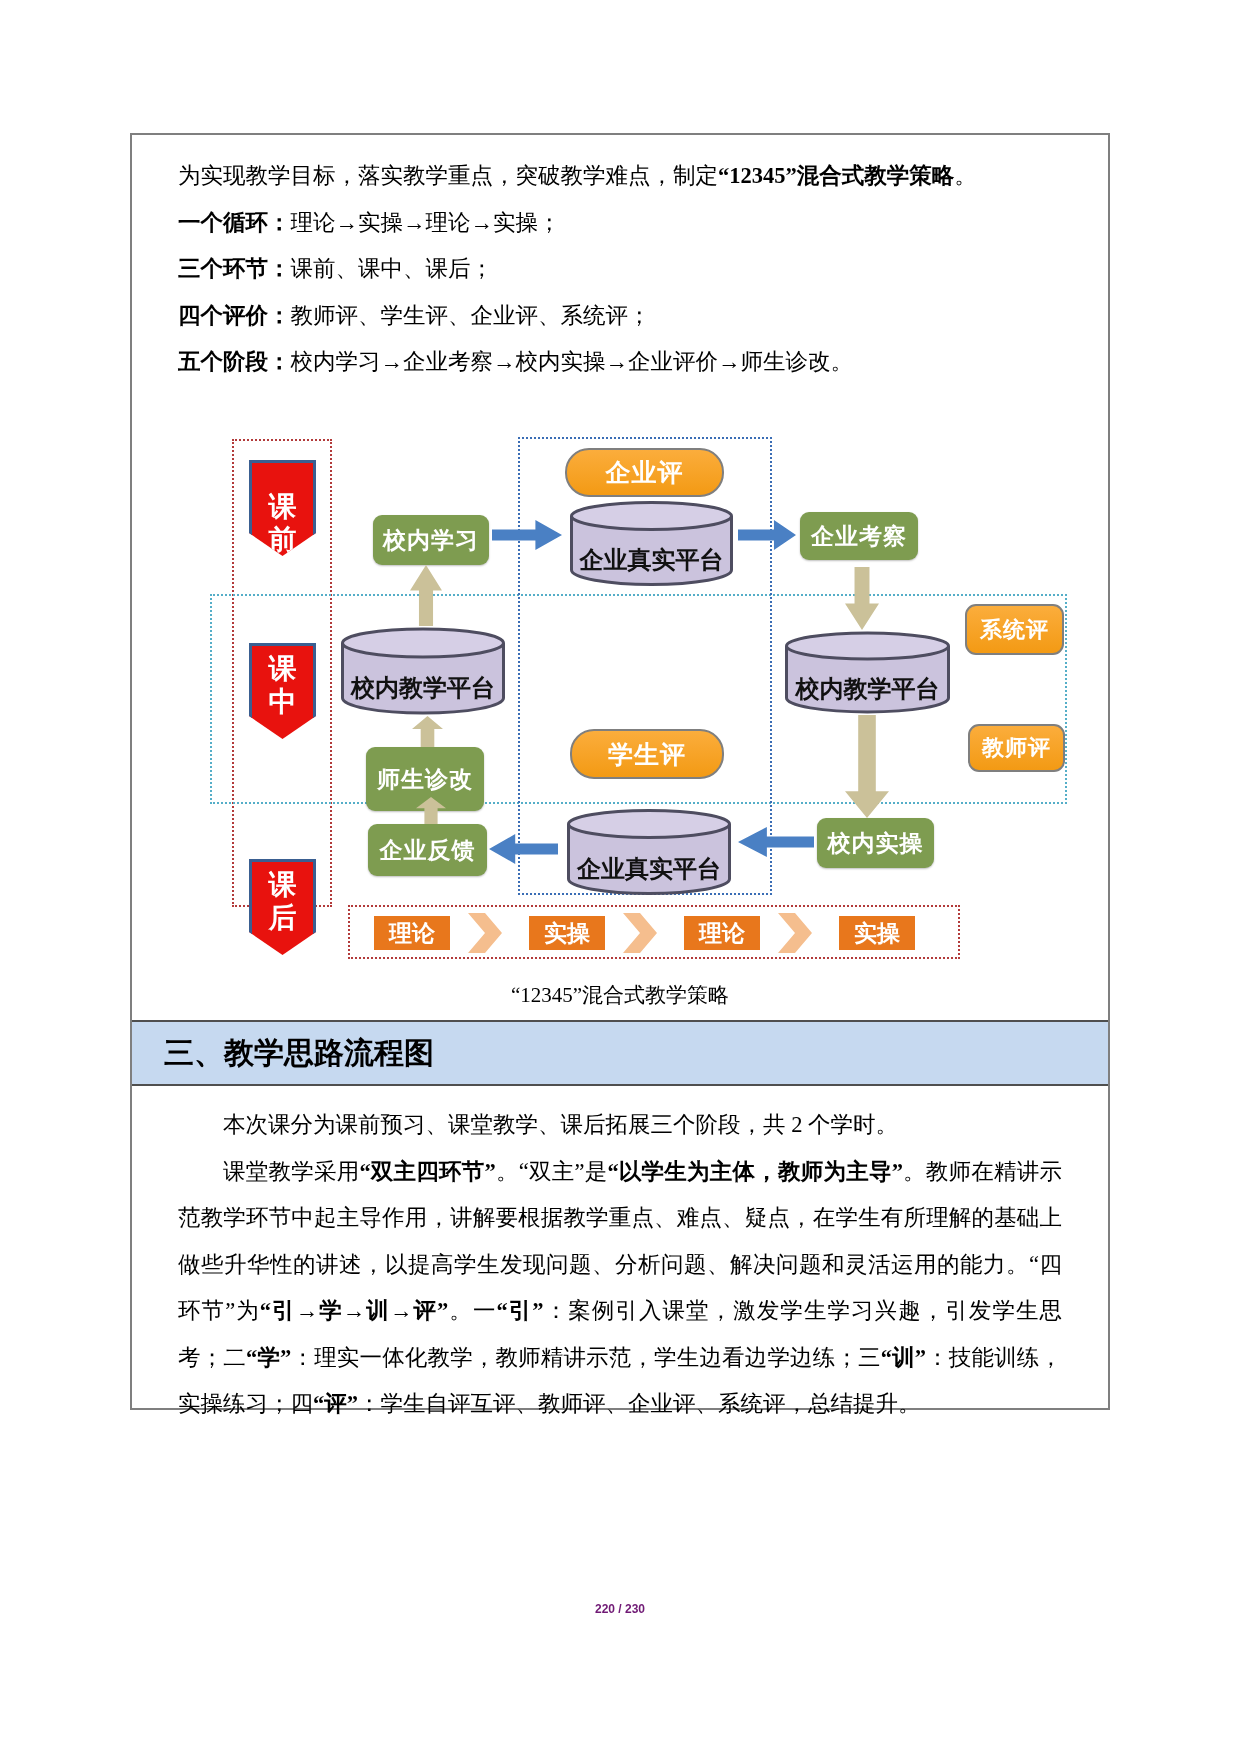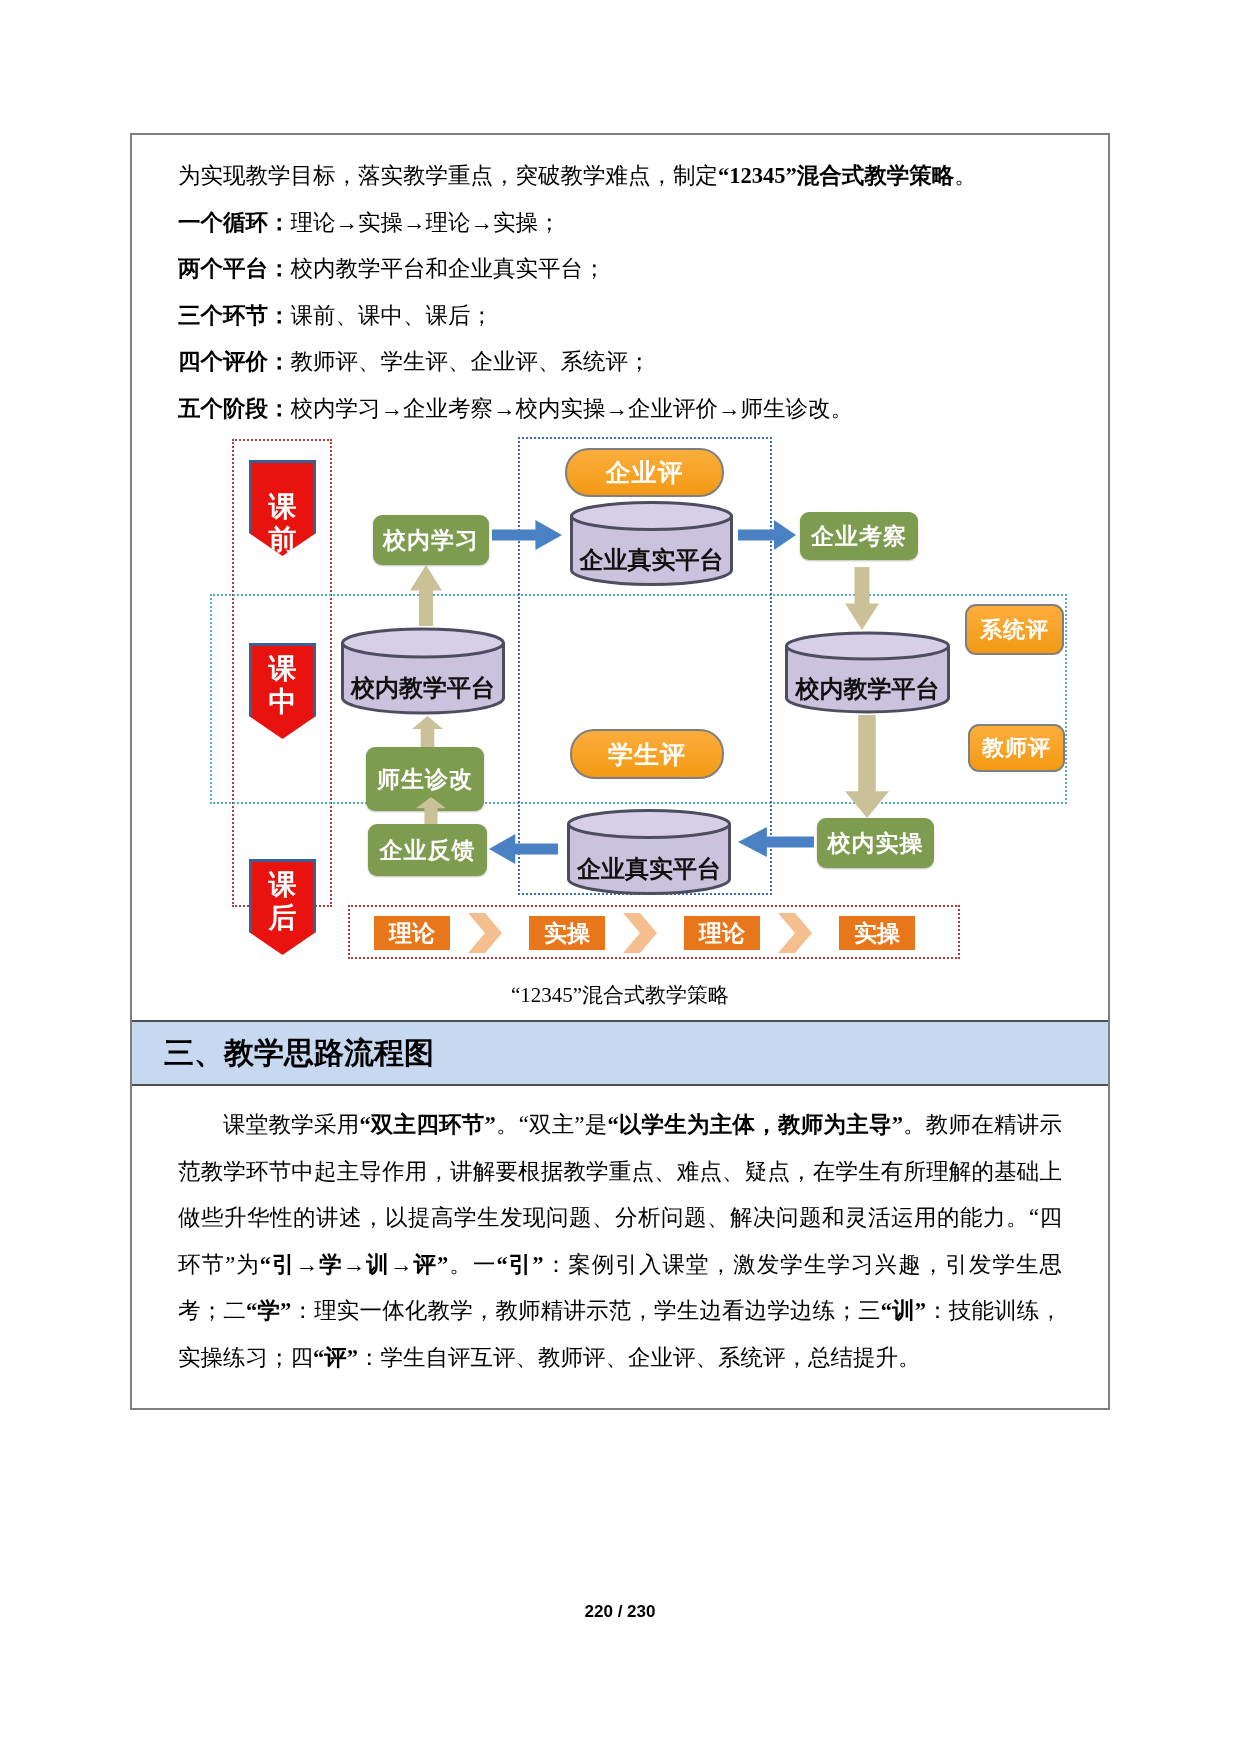--- a/index.html
+++ b/index.html
@@ -82,32 +82,31 @@
         font-family:"Liberation Sans",sans-serif; font-weight:bold; font-size:30px; color:#000; }
 
   
   .body-text { position:absolute; left:0; top:953px; width:100%; padding:14px 46px 0 46px; }
   .body-text p { font-size:22.5px; line-height:46.5px; text-align:justify; }
   .body-text .indent { text-indent:2em; }
   .body-text b { font-weight:bold; }
 
   .footer { position:absolute; left:0; top:1602px; width:100%; text-align:center;
             font-family:"Liberation Sans",sans-serif; font-weight:bold;
-            font-size:17px; color:#000000; }
+            font-size:12px; color:#701a75; }
 </style>
 </head>
 <body>
 
 <div class="page">
   <div class="content-box">
 
     <div class="intro">
       <p class="line"><span>为实现教学目标，落实教学重点，突破教学难点，制定</span><b>“12345”混合式教学策略</b><span>。</span></p>
       <p class="line"><b>一个循环：</b><span>理论→实操→理论→实操；</span></p>
-      <p class="line"><b>两个平台：</b><span>校内教学平台和企业真实平台；</span></p>
       <p class="line"><b>三个环节：</b><span>课前、课中、课后；</span></p>
       <p class="line"><b>四个评价：</b><span>教师评、学生评、企业评、系统评；</span></p>
       <p class="line"><b>五个阶段：</b><span>校内学习→企业考察→校内实操→企业评价→师生诊改。</span></p>
     </div>
 
     <div class="diagram">
 
       <div class="frame red" style="left:100px; top:304px; width:100px; height:468px;"></div>
       <div class="frame teal" style="left:78px;  top:459px; width:857px; height:210px;"></div>
       <div class="frame blue" style="left:386px; top:302px; width:254px; height:458px;"></div>
@@ -210,18 +209,19 @@
         </div>
     </div>
 
     <div class="caption">“12345”混合式教学策略</div>
 
     <div class="section-header">
       <span>三、教学思路流程图</span>
     </div>
 
     <div class="body-text">
+      <p class="indent">本次课分为课前预习、课堂教学、课后拓展三个阶段，共 2 个学时。</p>
       <p class="indent"><span>课堂教学采用</span><b>“双主四环节”</b><span>。“双主”是</span><b>“以学生为主体，教师为主导”</b><span>。教师在精讲示范教学环节中起主导作用，讲解要根据教学重点、难点、疑点，在学生有所理解的基础上做些升华性的讲述，以提高学生发现问题、分析问题、解决问题和灵活运用的能力。“四环节”为</span><b>“引→学→训→评”</b><span>。一</span><b>“引”</b><span>：案例引入课堂，激发学生学习兴趣，引发学生思考；二</span><b>“学”</b><span>：理实一体化教学，教师精讲示范，学生边看边学边练；三</span><b>“训”</b><span>：技能训练，实操练习；四</span><b>“评”</b><span>：学生自评互评、教师评、企业评、系统评，总结提升。</span></p>
     </div>
   </div>
 
   <div class="footer">220 / 230</div>
 </div>
 
 </body></html>

